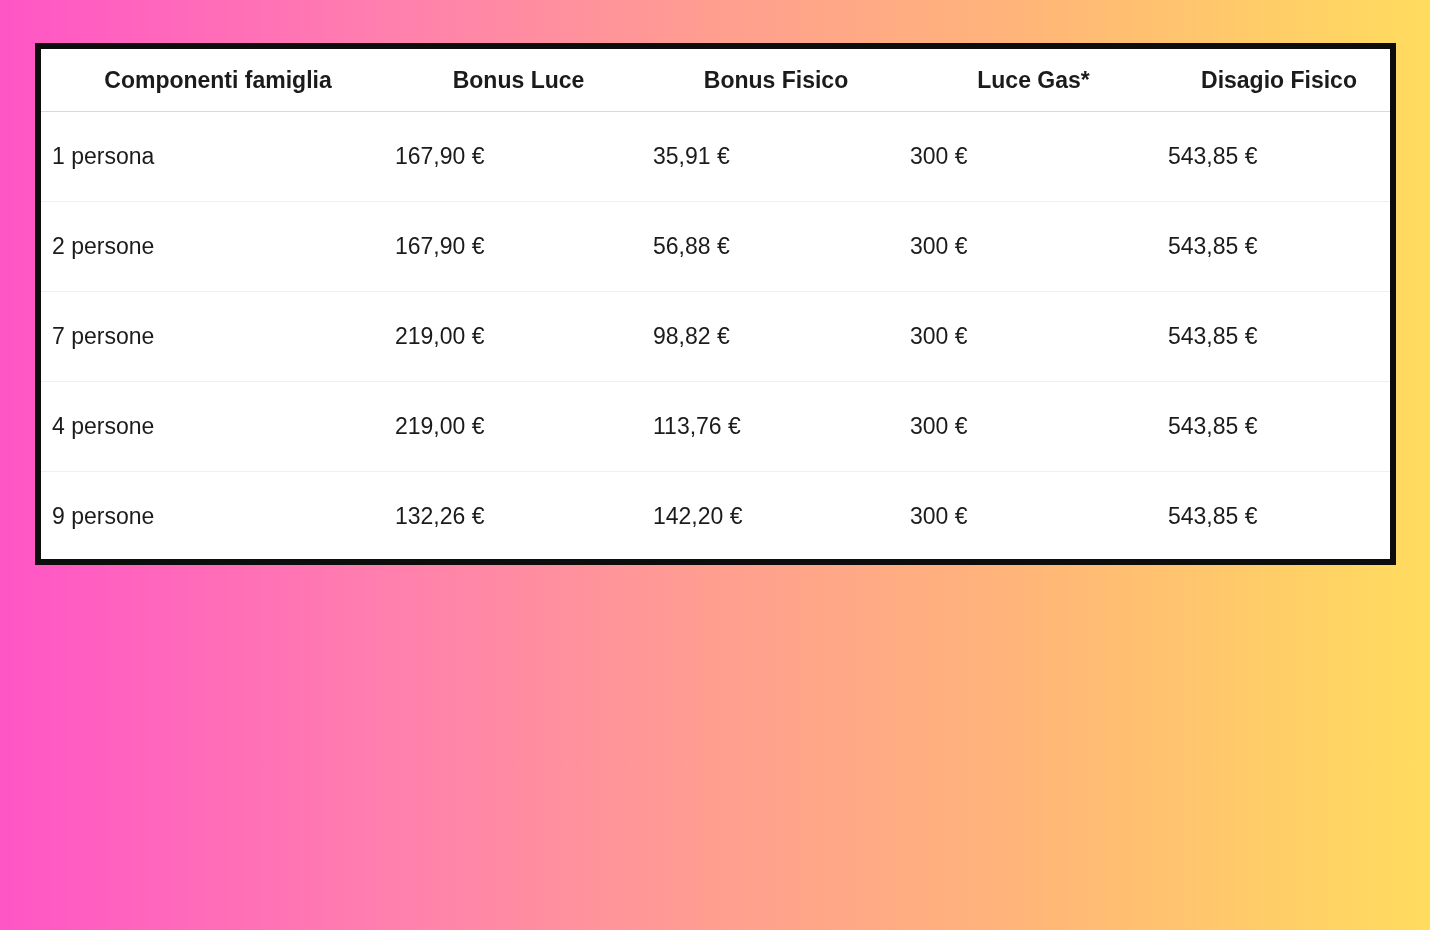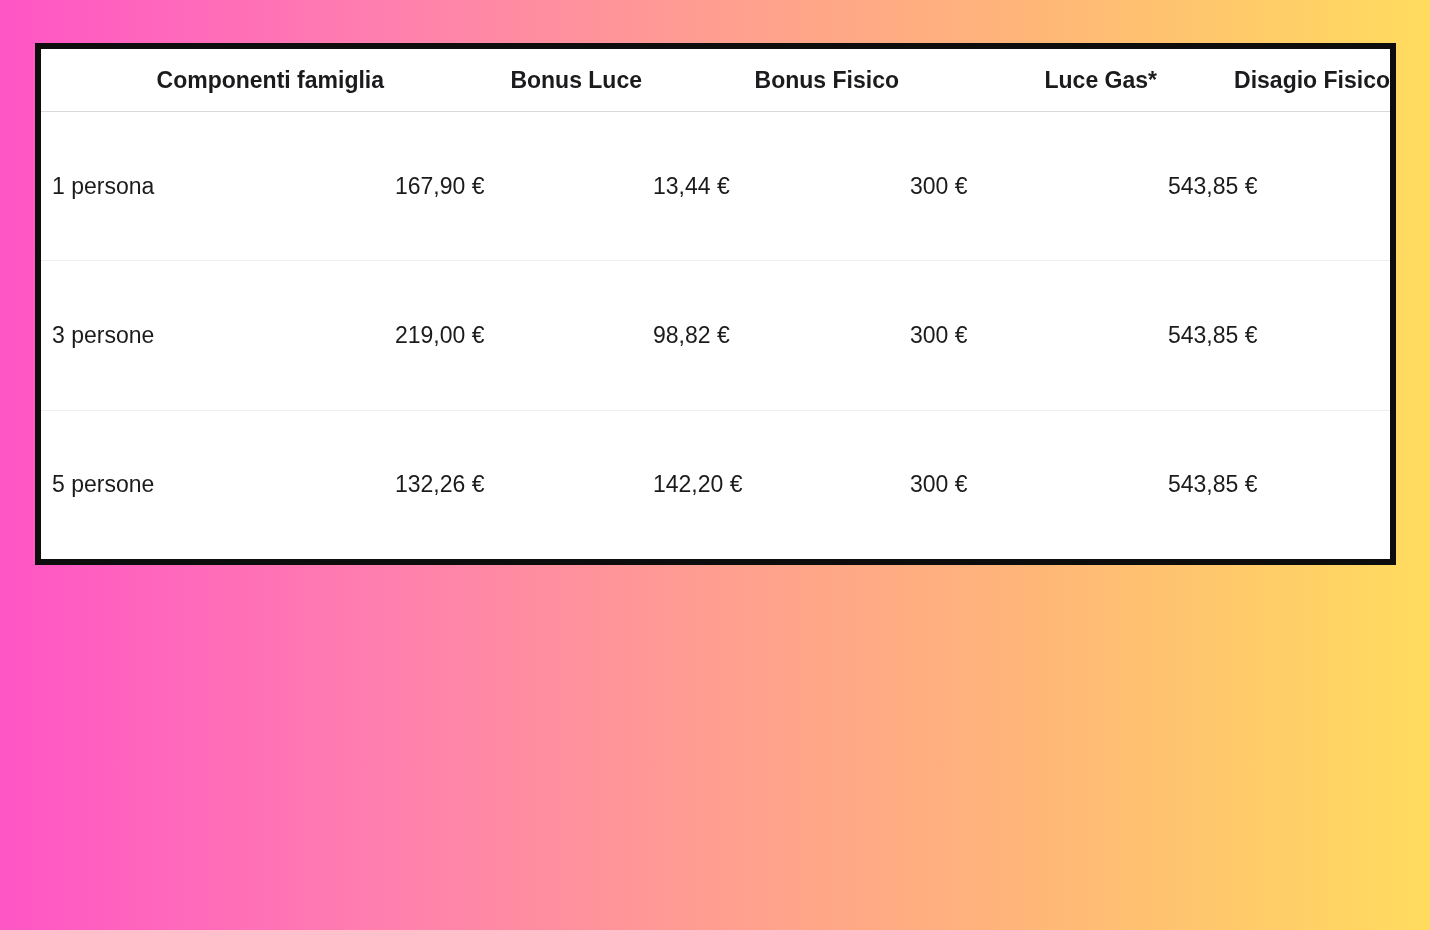--- a/index.html
+++ b/index.html
@@ -40,21 +40,21 @@
     color: var(--text-color);
   }
   col.c1 { width: 343px; }
   col.c2 { width: 258px; }
   col.c3 { width: 257px; }
   col.c4 { width: 258px; }
   col.c5 { width: auto; }
   .bonus-table th {
     height: 62px;
     padding: 0 0 0 11px;
-    text-align: right;
+    text-align: center;
     vertical-align: middle;
     font-size: 23px;
     font-weight: 700;
     border-bottom: 1px solid var(--header-rule-color);
     white-space: nowrap;
   }
   .bonus-table td {
     height: 89px;
     padding: 0 0 0 11px;
     text-align: left;
@@ -87,33 +87,47 @@
             <th>Bonus Luce</th>
             <th>Bonus Fisico</th>
             <th>Luce Gas*</th>
             <th>Disagio Fisico</th>
           </tr>
       </thead>
       <tbody id="table-body">
           <tr>
             <td>1 persona</td>
             <td>167,90 €</td>
-            <td>13,44 €</td>
+            <td>35,91 €</td>
             <td>300 €</td>
             <td>543,85 €</td>
           </tr>
           <tr>
-            <td>3 persone</td>
+            <td>2 persone</td>
+            <td>167,90 €</td>
+            <td>56,88 €</td>
+            <td>300 €</td>
+            <td>543,85 €</td>
+          </tr>
+          <tr>
+            <td>7 persone</td>
             <td>219,00 €</td>
             <td>98,82 €</td>
             <td>300 €</td>
             <td>543,85 €</td>
           </tr>
           <tr>
-            <td>5 persone</td>
+            <td>4 persone</td>
+            <td>219,00 €</td>
+            <td>113,76 €</td>
+            <td>300 €</td>
+            <td>543,85 €</td>
+          </tr>
+          <tr>
+            <td>9 persone</td>
             <td>132,26 €</td>
             <td>142,20 €</td>
             <td>300 €</td>
             <td>543,85 €</td>
           </tr>
         </tbody>
     </table>
   </div>
 </div>
 

